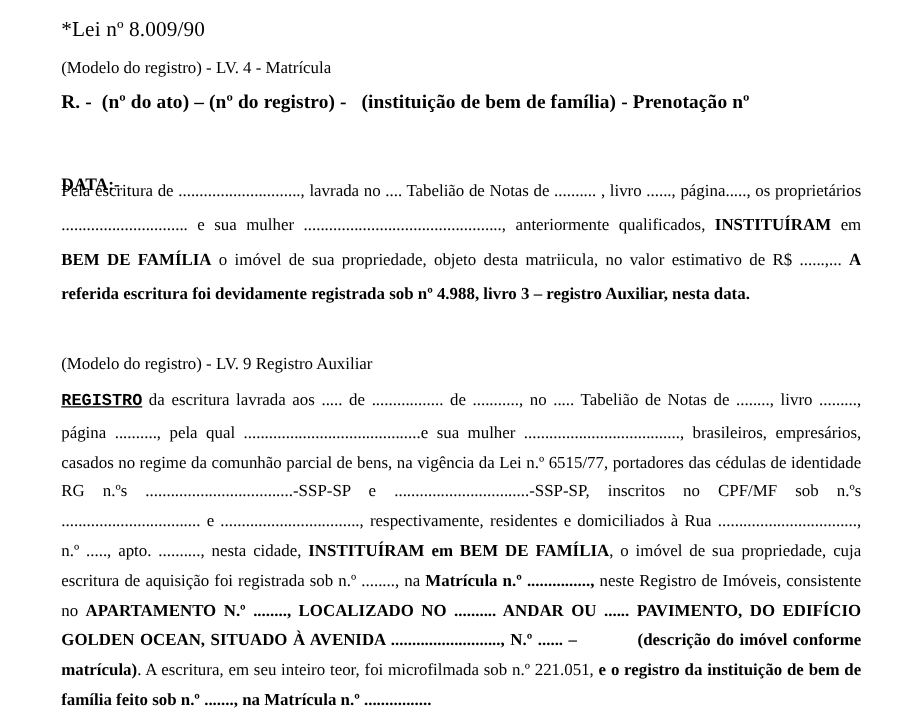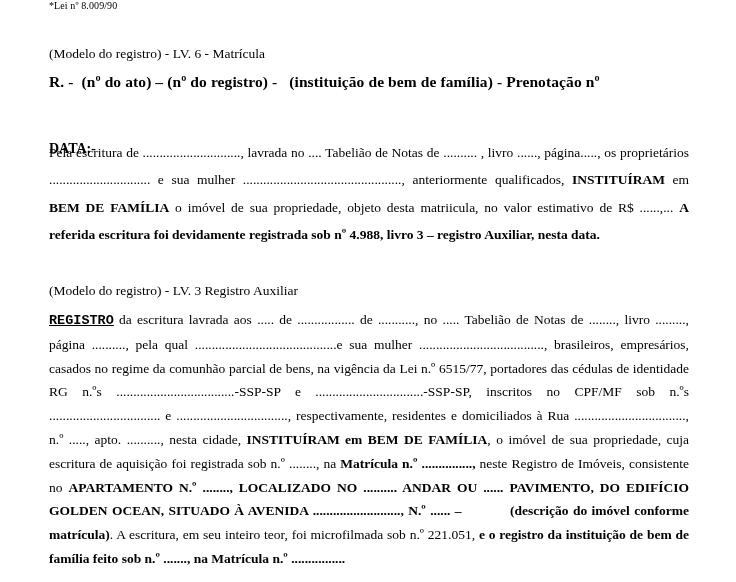--- a/index.html
+++ b/index.html
@@ -15,22 +15,22 @@
     color: #000000;
     font-family: "Liberation Serif", "DejaVu Serif", serif;
     overflow: hidden;
   }
   .abs {
     position: absolute;
     left: 49px;
     width: 640px;
   }
   .lei {
-    top: 0;
-    font-size: 10px;
+    top: 14px;
+    font-size: 17px;
     letter-spacing: 0.1px;
   }
   .modelo {
     font-size: 13.5px;
   }
   .modelo1 { top: 46px; }
   .modelo2 { top: 283px; }
   .titulo {
     top: 73px;
     font-size: 15.5px;
@@ -74,26 +74,26 @@
     min-width: 380px;
   }
 </style>
 </head>
 <body>
 
 <div class="page">
 
   <div class="abs lei">*Lei nº 8.009/90</div>
 
-  <div class="abs modelo modelo1">(Modelo do registro) - LV. 6 - Matrícula</div>
+  <div class="abs modelo modelo1">(Modelo do registro) - LV. 4 - Matrícula</div>
 
   <div class="abs titulo">R. - &nbsp;(nº do ato) – (nº do registro) - &nbsp;&nbsp;(instituição de bem de família) - Prenotação nº</div>
 
   <div class="abs datal">DATA:-</div>
 
   <p class="abs para para1"><span>Pela escritura de ............................., lavrada no .... Tabelião de Notas de .......... , livro ......, página....., os proprietários .............................. e sua mulher ..............................................., anteriormente qualificados, </span><span class="b">INSTITUÍRAM</span><span> em </span><span class="b">BEM DE FAMÍLIA</span><span> o imóvel de sua propriedade, objeto desta matriicula, no valor estimativo de R$ ......,... </span><span class="b">A referida escritura foi devidamente registrada sob nº 4.988, livro 3 – registro Auxiliar, nesta data.</span></p>
 
-  <div class="abs modelo modelo2">(Modelo do registro) - LV. 3 Registro Auxiliar</div>
+  <div class="abs modelo modelo2">(Modelo do registro) - LV. 9 Registro Auxiliar</div>
 
   <p class="abs para para2"><span class="b u">REGISTRO</span><span> da escritura lavrada aos ..... de ................. de ..........., no ..... Tabelião de Notas de ........, livro ........., página .........., pela qual ..........................................e sua mulher ....................................., brasileiros, empresários, casados no regime da comunhão parcial de bens, na vigência da Lei n.º 6515/77, portadores das cédulas de identidade RG n.ºs ...................................-SSP-SP e ................................-SSP-SP, inscritos no CPF/MF sob n.ºs ................................. e ................................., respectivamente, residentes e domiciliados à Rua ................................., n.º ....., apto. .........., nesta cidade, </span><span class="b">INSTITUÍRAM em BEM DE FAMÍLIA</span><span>, o imóvel de sua propriedade, cuja escritura de aquisição foi registrada sob n.º ........, na </span><span class="b">Matrícula n.º ...............,</span><span> neste Registro de Imóveis, consistente no </span><span class="b">APARTAMENTO N.º ........, LOCALIZADO NO .......... ANDAR OU ...... PAVIMENTO, DO EDIFÍCIO GOLDEN OCEAN, SITUADO À AVENIDA .........................., N.º ...... – &nbsp;&nbsp;&nbsp;&nbsp;&nbsp;&nbsp;&nbsp;&nbsp;&nbsp;&nbsp;(descrição do imóvel conforme matrícula)</span><span>. A escritura, em seu inteiro teor, foi microfilmada sob n.º 221.051, </span><span class="b">e o registro da instituição de bem de família feito sob n.º ......., na Matrícula n.º ................</span></p>
 
 
 </div>
 
 </body></html>

